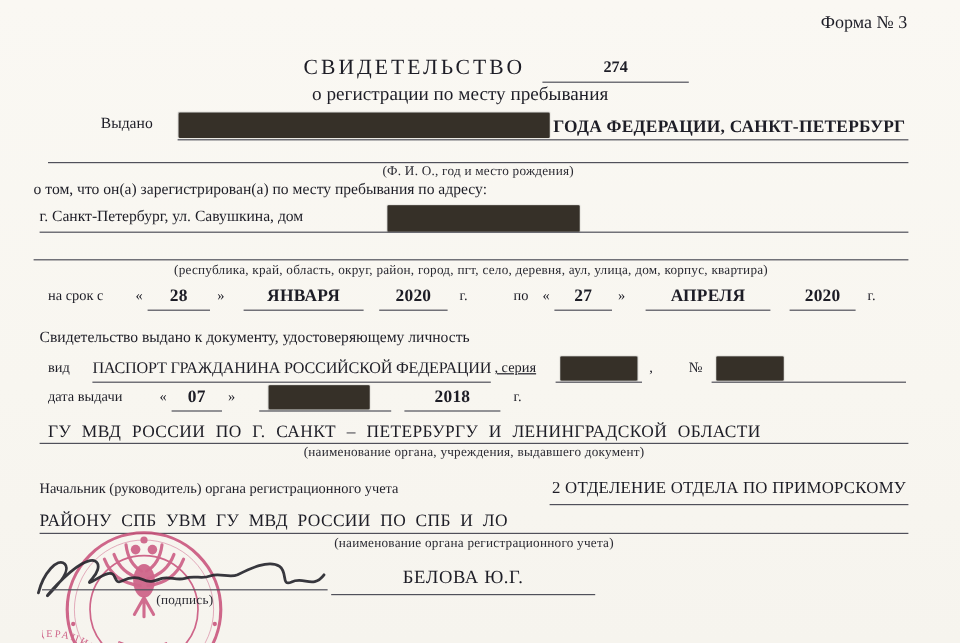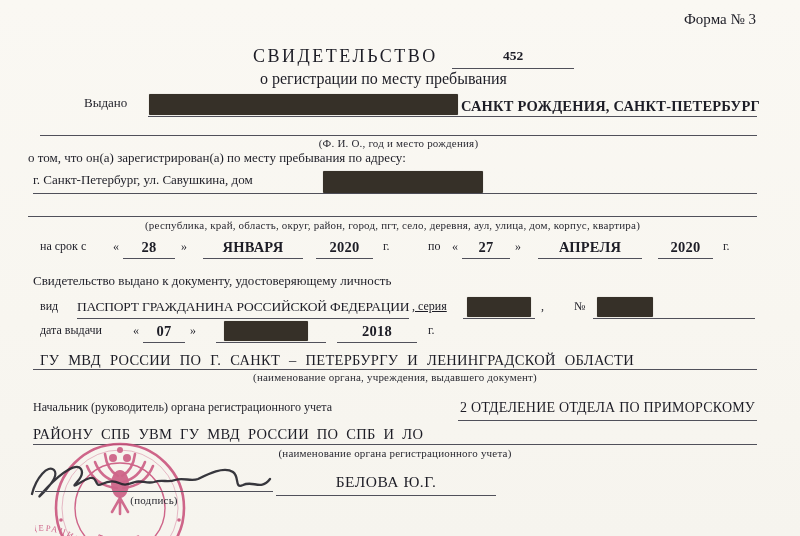--- a/index.html
+++ b/index.html
@@ -31,28 +31,28 @@
 </style>
 </head>
 <body>
 
 <div id="doc">
 
   <div class="abs form-no" style="top:11px;right:44px;">Форма № 3</div>
 
   <div class="abs title" style="left:253px;top:46px;">СВИДЕТЕЛЬСТВО</div>
 
-  <div class="abs u" style="left:452px;top:48px;width:122px;height:20px;text-align:center;font-size:13.5px;font-weight:bold;">452</div>
+  <div class="abs u" style="left:452px;top:48px;width:122px;height:20px;text-align:center;font-size:13.5px;font-weight:bold;">274</div>
 
   <div class="abs subtitle" style="left:260px;top:70px;">о регистрации по месту пребывания</div>
 
   <div class="abs t17" style="left:84px;top:95px;">Выдано</div>
   <div class="abs u" style="left:148px;top:95px;width:609px;height:21px;"></div>
   <div class="abs redact" style="left:149px;top:94px;width:309px;height:21px;"></div>
-  <div class="abs bcaps" style="left:461px;top:98px;">САНКТ РОЖДЕНИЯ, САНКТ-ПЕТЕРБУРГ</div>
+  <div class="abs bcaps" style="left:461px;top:98px;">ГОДА ФЕДЕРАЦИИ, САНКТ-ПЕТЕРБУРГ</div>
 
   <div class="abs u" style="left:40px;top:116px;width:717px;height:19px;"></div>
   <div class="abs cap" style="left:40px;top:137px;width:717px;">(Ф. И. О., год и место рождения)</div>
 
   <div class="abs t17" style="left:28px;top:150px;">о том, что он(а) зарегистрирован(а) по месту пребывания по адресу:</div>
 
   <div class="abs u" style="left:33px;top:172px;width:724px;height:21px;"></div>
   <div class="abs t17" style="left:33px;top:172px;">г. Санкт-Петербург, ул. Савушкина, дом</div>
   <div class="abs redact" style="left:323px;top:171px;width:160px;height:22px;"></div>
 

